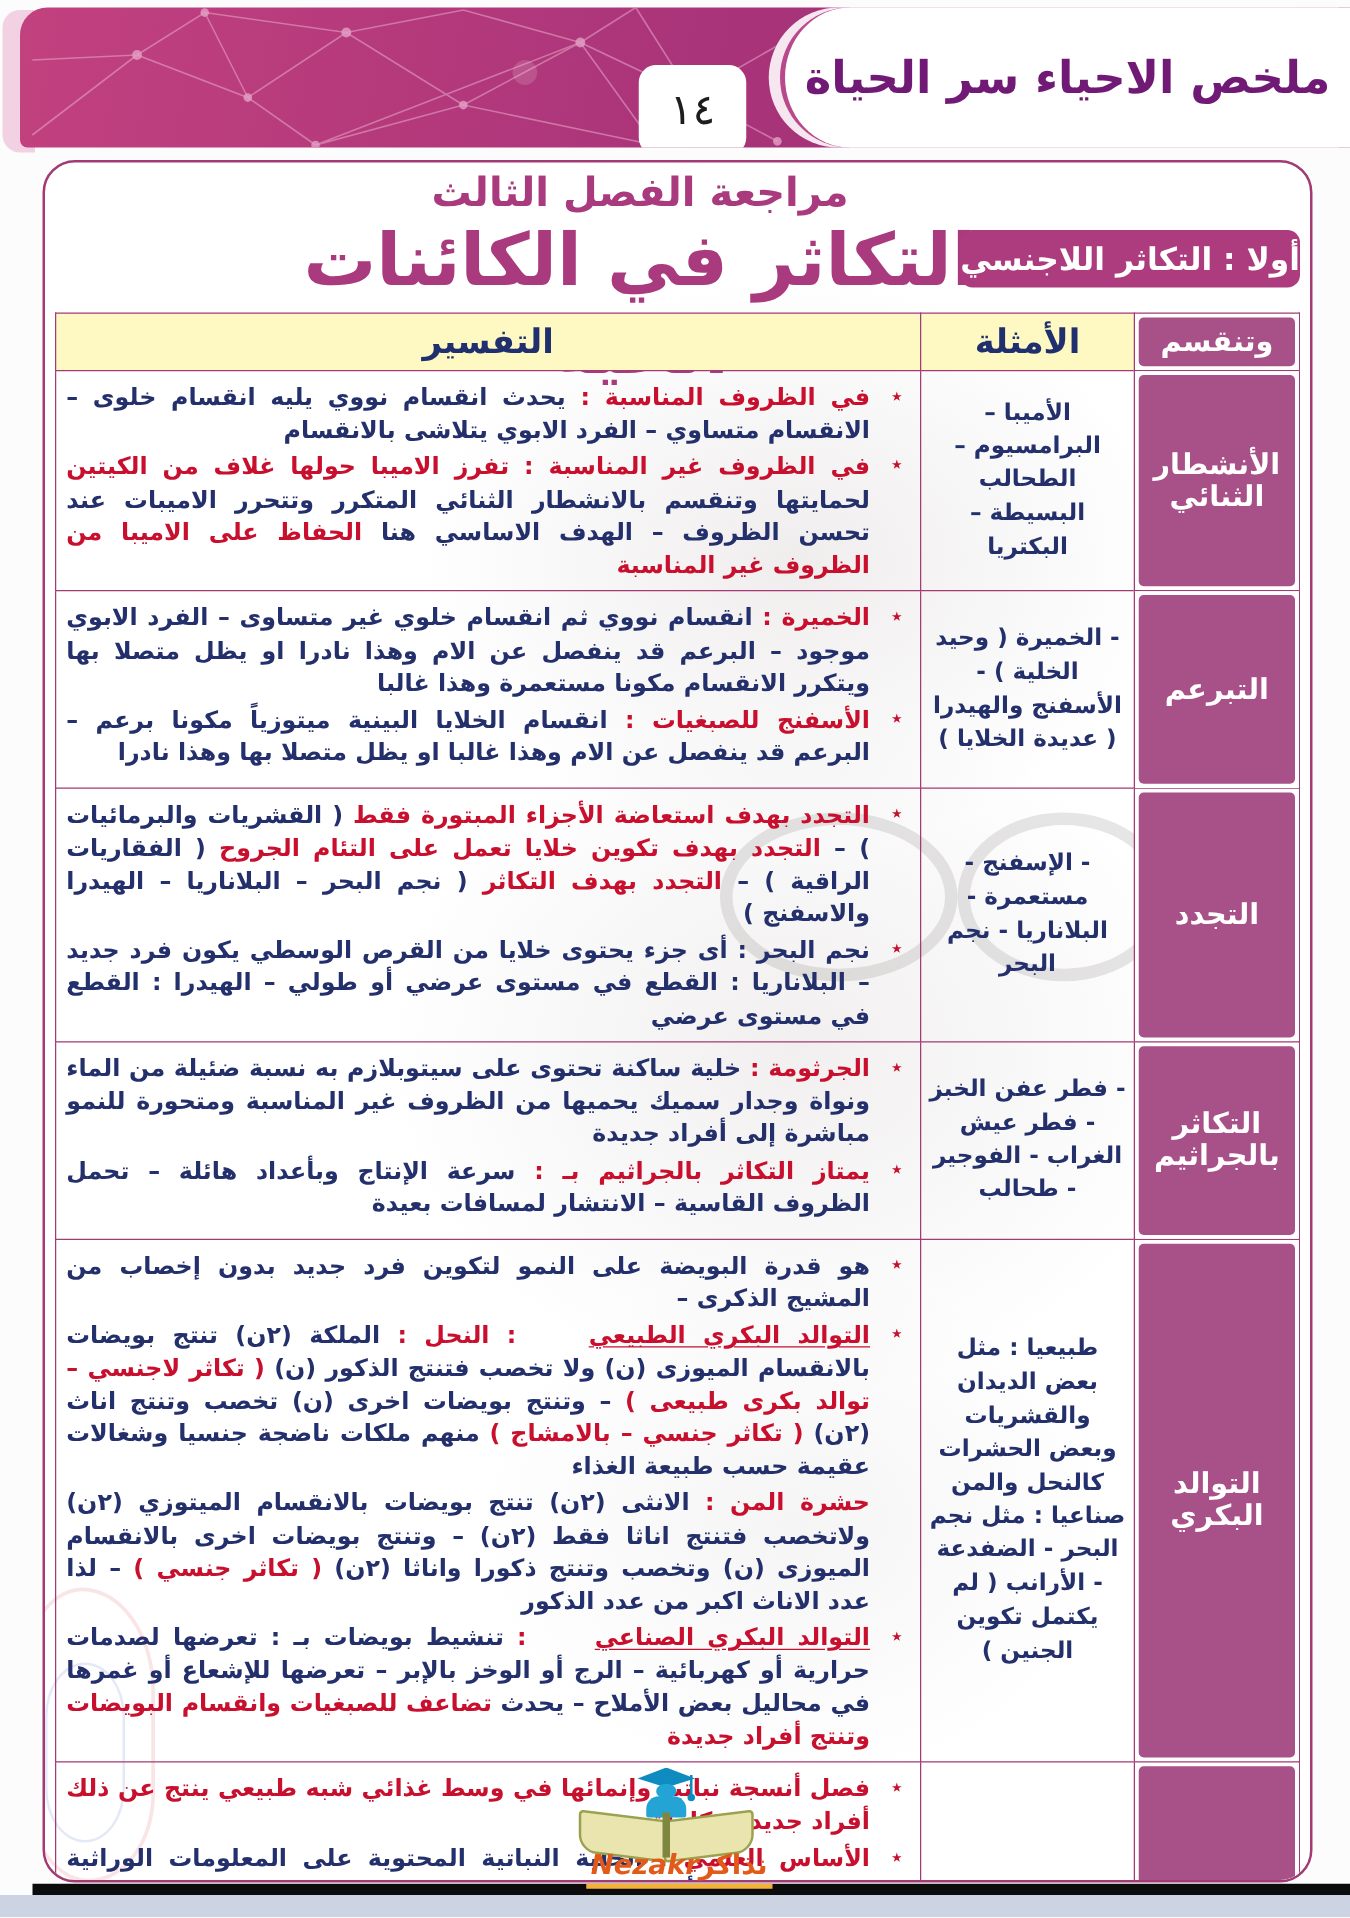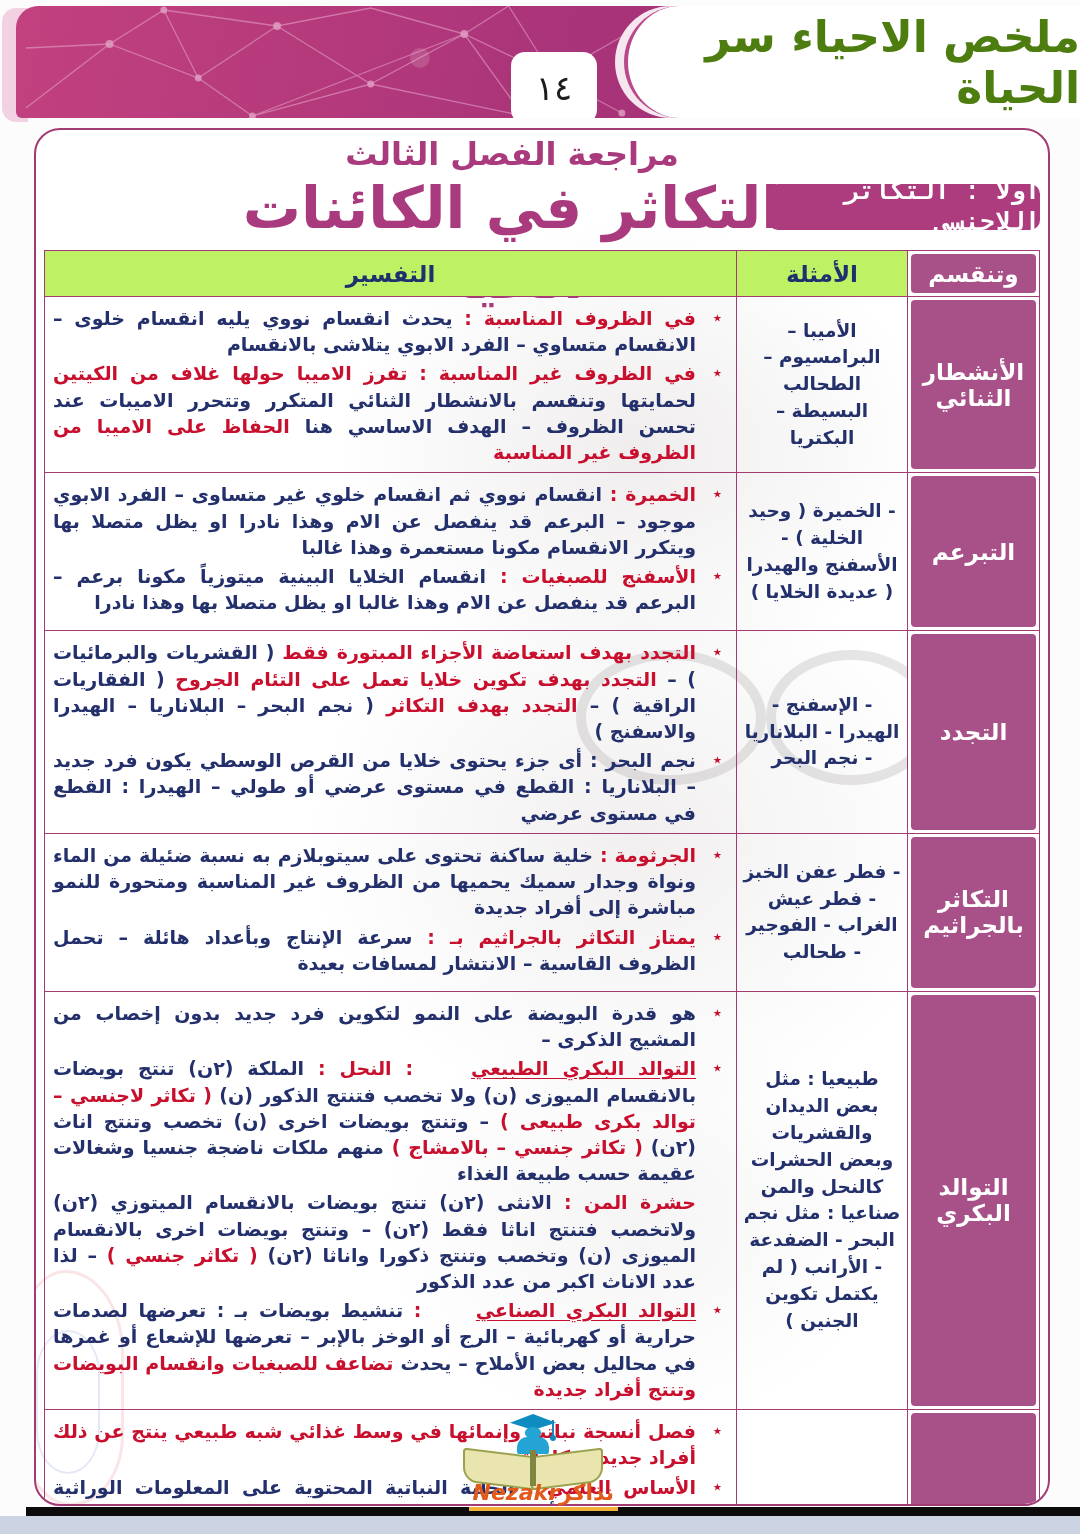--- a/index.html
+++ b/index.html
@@ -17,21 +17,21 @@
     background:linear-gradient(100deg,#c2417f 0%,#a83379 55%,#942f74 100%);
     border-radius:22px 0 0 6px;overflow:hidden;
   }
   .banner svg{position:absolute;inset:0;width:100%;height:100%;}
   .title-plate{
     position:absolute;top:6px;right:0;height:112px;width:452px;
     background:#ffffff;border-radius:58px 0 0 58px;
     border-left:4px solid #b8498a;box-shadow:-9px 0 0 #f6e6ef;
     display:flex;align-items:center;justify-content:center;
   }
-  .plate-text{color:#4d7c0f;font-size:44px;font-weight:bold;direction:rtl;}
+  .plate-text{color:#701a75;font-size:36px;font-weight:bold;direction:rtl;}
   .page-tab{
     position:absolute;top:46px;left:495px;width:86px;height:72px;
     background:#ffffff;border-radius:14px;
     display:flex;align-items:center;justify-content:center;
     font-size:34px;color:#1d1d1d;
   }
 
   
   .sheet{
     position:absolute;top:128px;left:34px;width:1012px;height:1374px;
@@ -50,29 +50,29 @@
   .dna-decor2{position:absolute;left:0px;top:1200px;width:60px;height:140px;
     border:2px solid rgba(80,110,200,0.15);border-radius:50%/30%;pointer-events:none;}
 
   .doc-titles{position:absolute;top:4px;left:176px;width:600px;text-align:center;direction:rtl;}
   .doc-title1{font-size:32px;font-weight:bold;color:#a93a7d;line-height:1.25;}
   .doc-title2{font-size:58px;font-weight:bold;color:#a93a7d;line-height:1.2;}
   .section-badge{
     position:absolute;top:54px;right:8px;width:272px;height:46px;
     background:#ac3c7e;border-radius:10px;color:#ffffff;
     display:flex;align-items:center;justify-content:center;
-    font-size:25px;font-weight:bold;direction:rtl;font-family:Liberation Mono, monospace;
+    font-size:25px;font-weight:bold;direction:rtl;
   }
 
   
   .tbl-wrap{position:absolute;top:120px;left:8px;width:996px;direction:rtl;}
   table.main{border-collapse:collapse;width:100%;table-layout:fixed;}
   table.main th,table.main td{border:1.5px solid #a23a74;overflow:hidden;}
   thead tr{height:46px;}
-  th.h-plain{background:#bef264;color:#20306e;font-size:23px;font-weight:bold;}
+  th.h-plain{background:#fef9c3;color:#20306e;font-size:27px;font-weight:bold;}
   th.h-type,td.type-cell{position:relative;background:#ffffff;padding:3px;}
   .type-fill{
     position:absolute;inset:3px;background:#a85189;border-radius:4px;
     color:#ffffff;font-size:23px;font-weight:bold;
     display:flex;align-items:center;justify-content:center;text-align:center;padding:2px;
   }
   td.ex-cell{
     vertical-align:middle;text-align:center;color:#23306b;
     font-size:18.5px;font-weight:bold;line-height:1.45;padding:4px 6px;
   }
@@ -191,21 +191,21 @@
               <td class="ex-cell">- الخميرة ( وحيد الخلية ) - الأسفنج والهيدرا ( عديدة الخلايا )</td>
               <td class="expl-cell">
                 <div class="para"><span class="star">٭</span><span class="seg red">الخميرة : </span><span class="seg navy">انقسام نووي ثم انقسام خلوي غير متساوى – الفرد الابوي موجود – البرعم قد ينفصل عن الام وهذا نادرا او يظل متصلا بها ويتكرر الانقسام مكونا مستعمرة وهذا غالبا</span></div>
                 <div class="para"><span class="star">٭</span><span class="seg red">الأسفنج للصبغيات : </span><span class="seg navy">انقسام الخلايا البينية ميتوزياً مكونا برعم – البرعم قد ينفصل عن الام وهذا غالبا او يظل متصلا بها وهذا نادرا</span></div>
               </td>
             </tr>
             <tr class="r2">
               <td class="type-cell">
                 <div class="type-fill">التجدد</div>
               </td>
-              <td class="ex-cell">- الإسفنج - الهيدرا - البلاناريا - نجم البحر</td>
+              <td class="ex-cell">- الإسفنج - مستعمرة - البلاناريا - نجم البحر</td>
               <td class="expl-cell">
                 <div class="para"><span class="star">٭</span><span class="seg red">التجدد بهدف استعاضة الأجزاء المبتورة فقط </span><span class="seg navy">( القشريات والبرمائيات ) – </span><span class="seg red">التجدد بهدف تكوين خلايا تعمل على التئام الجروح </span><span class="seg navy">( الفقاريات الراقية ) – </span><span class="seg red">التجدد بهدف التكاثر </span><span class="seg navy">( نجم البحر – البلاناريا – الهيدرا والاسفنج )</span></div>
                 <div class="para"><span class="star">٭</span><span class="seg navy">نجم البحر : </span><span class="seg navy">أى جزء يحتوى خلايا من القرص الوسطي يكون فرد جديد – </span><span class="seg navy">البلاناريا : </span><span class="seg navy">القطع في مستوى عرضي أو طولي – </span><span class="seg navy">الهيدرا : </span><span class="seg navy">القطع في مستوى عرضي</span></div>
               </td>
             </tr>
             <tr class="r3">
               <td class="type-cell">
                 <div class="type-fill">التكاثر بالجراثيم</div>
               </td>
               <td class="ex-cell">- فطر عفن الخبز - فطر عيش الغراب - الفوجير - طحالب</td>

